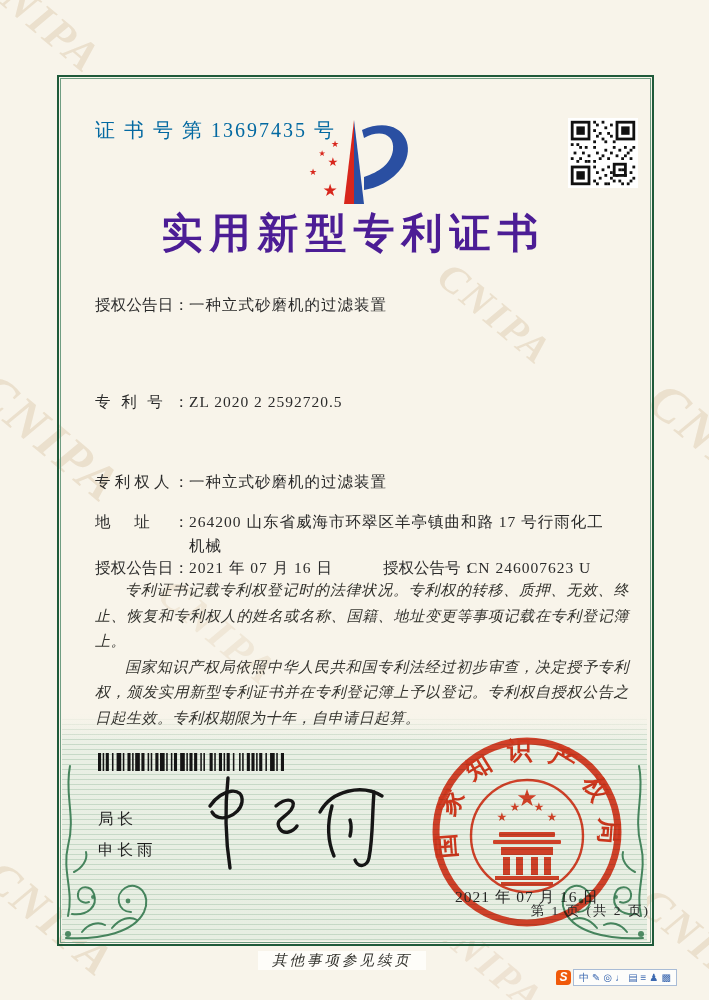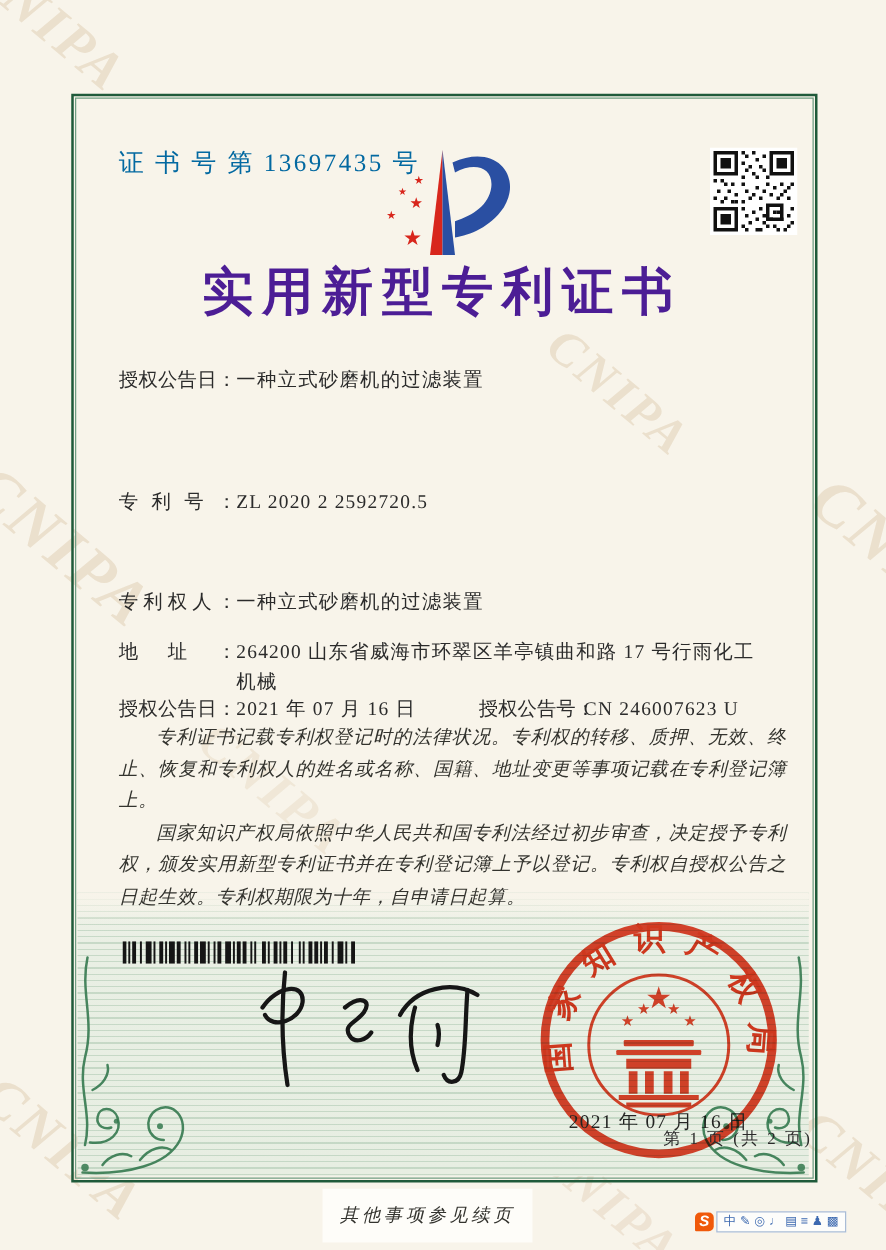--- a/index.html
+++ b/index.html
@@ -63,21 +63,21 @@
   
   .signer{position:absolute;left:98px;top:803px;z-index:3;
           font-family:"Liberation Sans","DejaVu Sans",sans-serif;
           font-size:15.5px;letter-spacing:4px;color:#1d1d1d;line-height:31px;}
   .signature{position:absolute;left:192px;top:772px;z-index:3;}
   
   .seal{position:absolute;left:423px;top:736px;z-index:3;mix-blend-mode:multiply;opacity:.96;}
   
   .page-num{position:absolute;left:57px;top:902px;width:593px;text-align:right;
             font-size:13.5px;letter-spacing:2px;color:#2b2b2b;z-index:3;}
-  .cont-note{position:absolute;left:258px;top:951px;padding:12px 14px;z-index:3;
+  .cont-note{position:absolute;left:258px;top:951px;padding:0 14px;z-index:3;
              background:rgba(255,255,253,.8);font-size:14.5px;font-style:italic;
              letter-spacing:3px;color:#33332e;}
   
   .ime-bar{position:absolute;left:556px;top:969px;display:flex;align-items:center;z-index:5;
            font-family:"Liberation Sans","DejaVu Sans",sans-serif;}
   .ime-logo{width:15px;height:15px;background:#f0590a;color:#fff;border-radius:4px 4px 4px 1px;
             font-weight:bold;font-style:italic;font-size:12px;line-height:15px;text-align:center;
             margin-right:2px;cursor:pointer;}
   .ime-strip{display:flex;gap:3px;background:#fdfdfb;border:1px solid #a9bcd6;
              padding:1px 5px;height:13px;align-items:center;}
@@ -304,20 +304,24 @@
         <rect x="153.44999999999996" y="0" width="3.1" height="18" fill="#151515"></rect>
         <rect x="158.09999999999997" y="0" width="1.55" height="18" fill="#151515"></rect>
         <rect x="161.2" y="0" width="3.1" height="18" fill="#151515"></rect>
         <rect x="167.39999999999998" y="0" width="1.55" height="18" fill="#151515"></rect>
         <rect x="172.04999999999998" y="0" width="4.65" height="18" fill="#151515"></rect>
         <rect x="178.25" y="0" width="1.55" height="18" fill="#151515"></rect>
         <rect x="182.9" y="0" width="3.1" height="18" fill="#151515"></rect>
       </svg>
   </div>
 
+  <div class="signer">
+    <div>局长</div>
+    <div>申长雨</div>
+  </div>
 
   <svg class="signature" width="215" height="105" viewBox="0 0 215 105">
     <g fill="none" stroke="#161616" stroke-width="3.4" stroke-linecap="round">
       <path d="M18,34 C30,16 52,14 50,30 C48,44 26,52 20,40"></path>
       <path d="M36,6 C33,34 33,64 38,96"></path>
       <path d="M84,34 C96,24 106,28 99,38 C92,47 82,48 88,57 C92,63 101,60 105,54"></path>
       <path d="M128,40 C140,18 170,12 190,24"></path>
       <path d="M140,34 C135,52 136,70 142,84"></path>
       <path d="M182,20 C180,45 181,66 177,86 C175,95 166,96 163,88"></path>
       <path d="M158,48 C160,54 159,60 158,64"></path>

